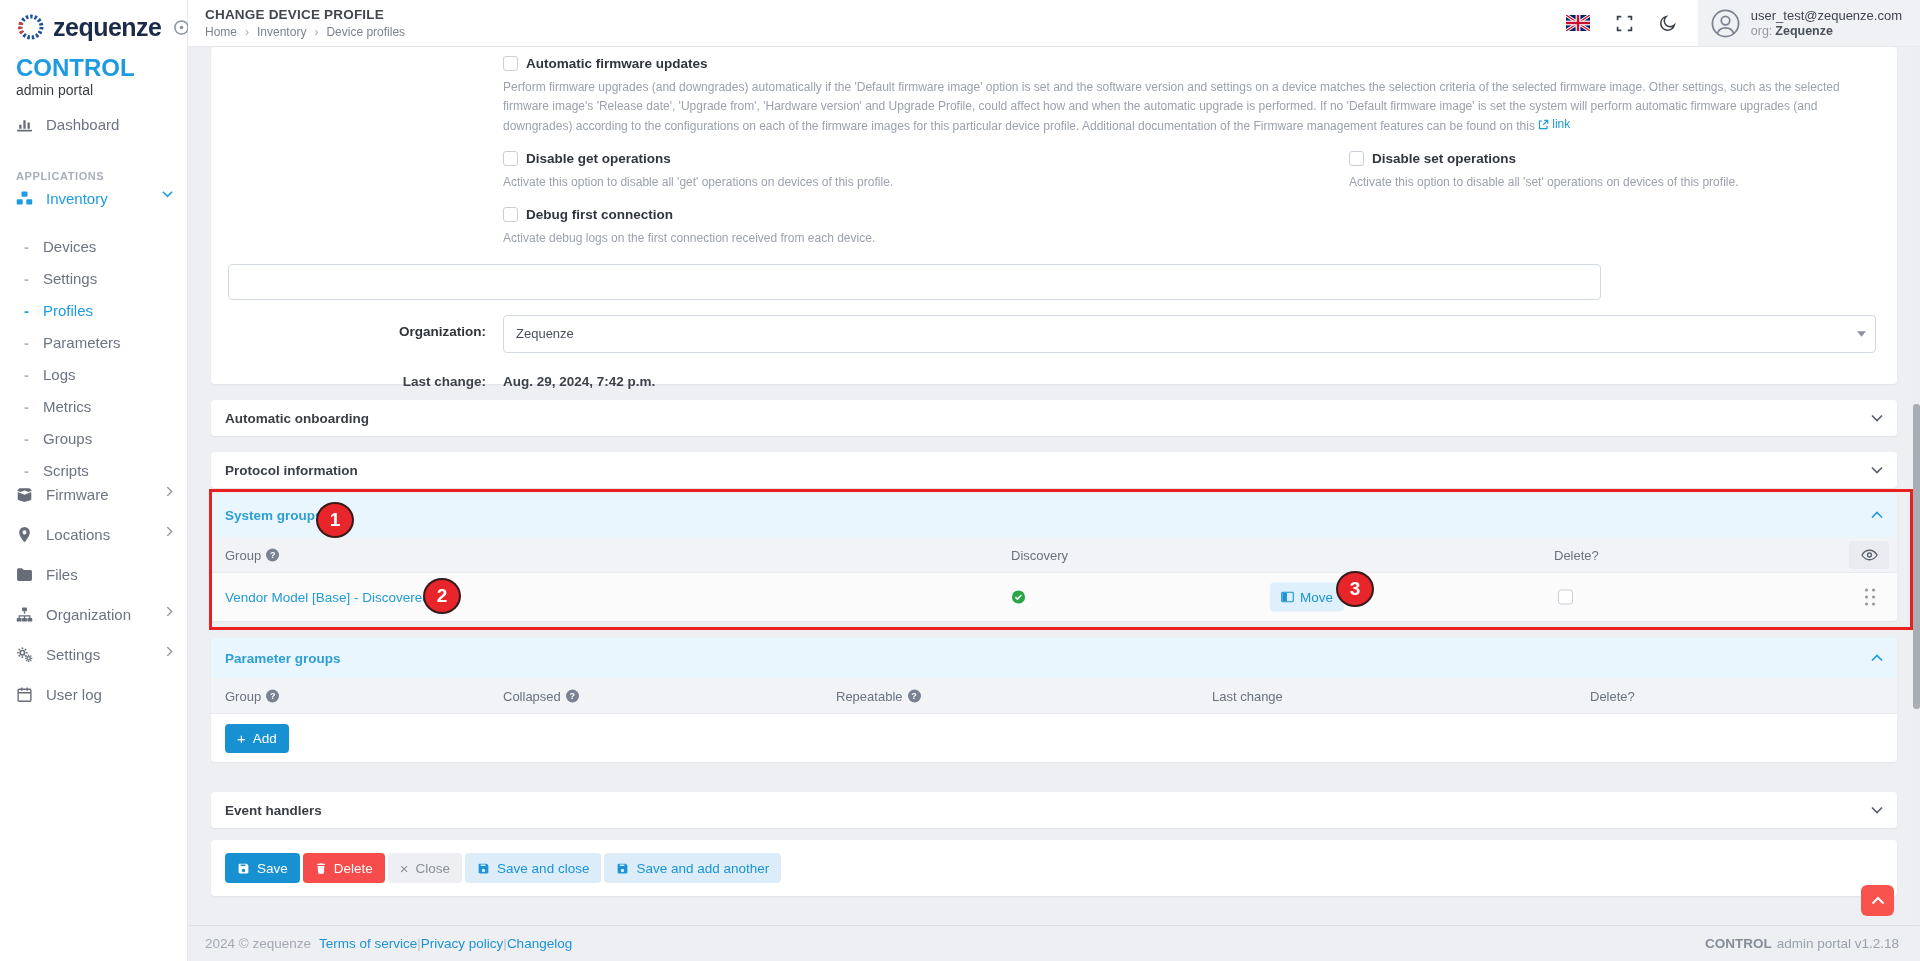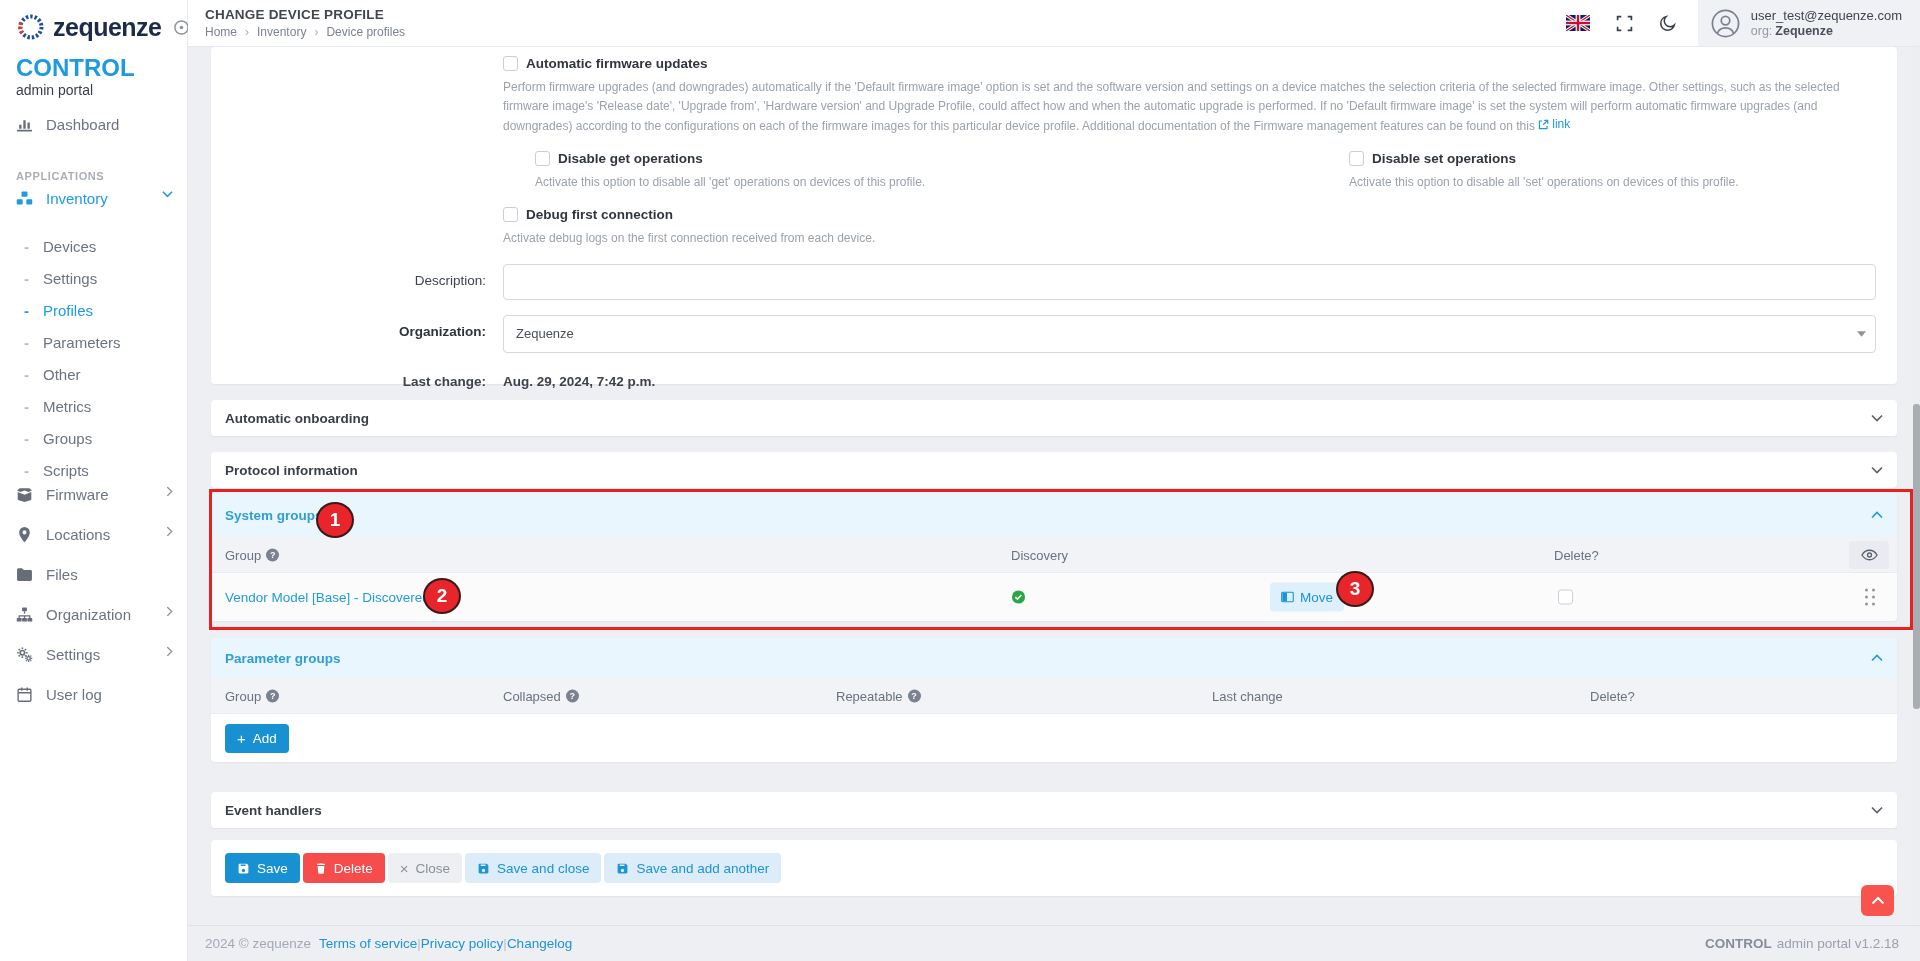--- a/index.html
+++ b/index.html
@@ -46,21 +46,21 @@
   .content { position:relative; height:878px; overflow:hidden; padding:0 23px; }
   .card { background:#fff; border-radius:4px; box-shadow:0 1px 2px rgba(16,24,40,.05); }
 
   
   .card-form { height:337px; padding-top:9px; }
   .check-row { display:flex; align-items:center; gap:8px; margin-left:292px; }
   .checkbox { width:15px; height:15px; border:1px solid #c9cfd8; border-radius:3px; background:#fff; cursor:pointer; flex:none; }
   .check-label { font-size:13.5px; font-weight:700; color:#31363e; cursor:pointer; }
   .help-text { margin:7px 24px 0 292px; font-size:12px; line-height:1.55; color:#9ba2ad; }
   .help-link { color:#1d9ad7; cursor:pointer; display:inline-flex; align-items:center; gap:3px; }
-  .twocol { position:relative; margin-top:15px;padding-left:32px; }
+  .twocol { position:relative; margin-top:15px; }
   .twocol .col-right { position:absolute; left:1138px; top:0; width:520px; }
   .twocol .col-right .check-row, .twocol .col-right .help-text { margin-left:0; }
   .frow { display:flex; margin-top:16px; }
   .flabel { width:275px; text-align:right; padding-top:9px; font-size:13.5px; color:#3d424b; }
   .flabel.bold { font-weight:700; color:#2f343c; }
   .fctrl { margin-left:17px; width:1373px; position:relative; }
   .textarea { width:100%; height:36px; border:1px solid #d3d9e0; border-radius:4px; resize:none; font-family:"Liberation Sans",sans-serif; font-size:13px; padding:6px 10px; color:#3c4149; }
   .select { width:100%; height:38px; border:1px solid #d3d9e0; border-radius:4px; background:#fff; display:flex; align-items:center; padding:0 26px 0 12px; font-size:13px; color:#4a505a; cursor:pointer; position:relative; }
   .select .caret { position:absolute; right:9px; color:#8d939e; display:flex; }
   .static-value { padding-top:9px; font-size:13.5px; color:#3d424b; }
@@ -178,21 +178,21 @@
       <a class="nav-sub active">
           <span class="dash">-</span>
           <span>Profiles</span>
         </a>
       <a class="nav-sub">
           <span class="dash">-</span>
           <span>Parameters</span>
         </a>
       <a class="nav-sub">
           <span class="dash">-</span>
-          <span>Other</span>
+          <span>Logs</span>
         </a>
       <a class="nav-sub">
           <span class="dash">-</span>
           <span>Metrics</span>
         </a>
       <a class="nav-sub">
           <span class="dash">-</span>
           <span>Groups</span>
         </a>
       <a class="nav-sub">
@@ -371,21 +371,20 @@
           </div>
         </div>
 
         <div class="check-row mt16">
           <span class="checkbox"></span>
           <span class="check-label">Debug first connection</span>
         </div>
         <div class="help-text">Activate debug logs on the first connection received from each device.</div>
 
         <div class="frow">
-          <div class="flabel">Description:</div>
           <div class="fctrl">
             <textarea class="textarea" style=""></textarea>
           </div>
         </div>
 
         <div class="frow" style="margin-top:11px;">
           <div class="flabel bold">Organization:</div>
           <div class="fctrl">
             <div class="select">
               <span>Zequenze</span>

